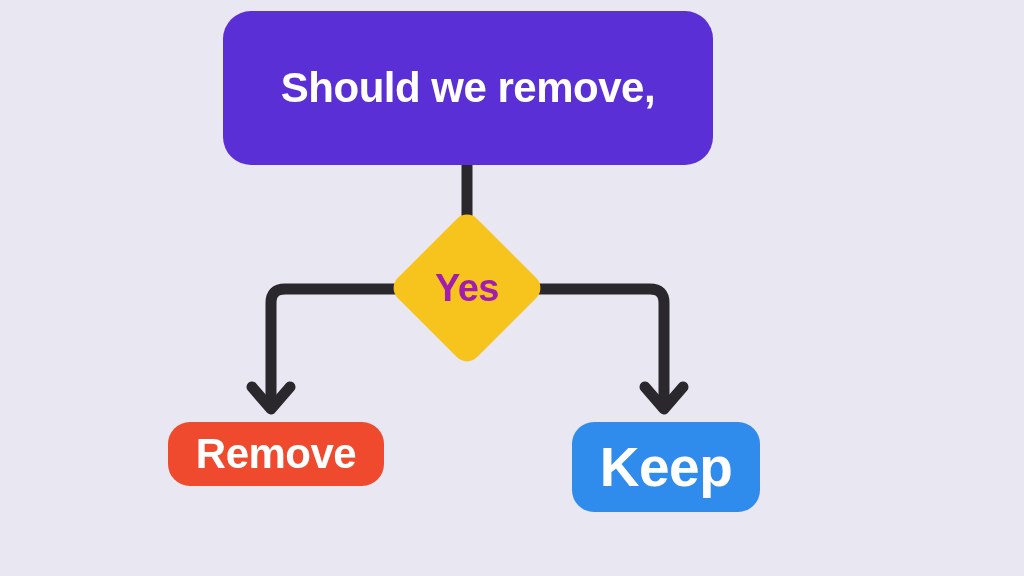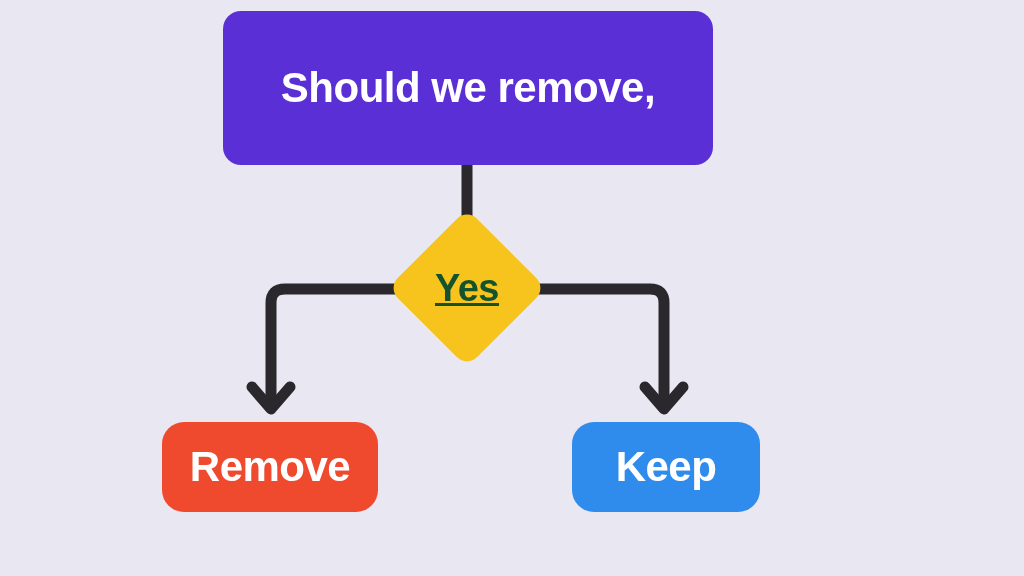--- a/index.html
+++ b/index.html
@@ -32,21 +32,21 @@
     justify-content: center;
     box-sizing: border-box;
     font-weight: 700;
     letter-spacing: -0.5px;
   }
   .node-question {
     left: 223px;
     top: 11px;
     width: 490px;
     height: 154px;
-    border-radius: 18px;
+    border-radius: 28px;
     flex-direction: column;
     text-align: center;
     font-size: 42px;
     line-height: 54px;
   }
   .node-decision-shape {
     position: absolute;
     left: 411px;
     top: 232px;
     width: 112px;
@@ -61,34 +61,34 @@
     width: 112px;
     height: 112px;
     display: flex;
     align-items: center;
     justify-content: center;
     font-weight: 700;
     font-size: 38px;
     letter-spacing: -0.5px;
   }
   .node-remove {
-    left: 162px;
+    left: 168px;
     top: 422px;
     width: 216px;
-    height: 90px;
+    height: 64px;
     border-radius: 22px;
     font-size: 42px;
   }
   .node-keep {
     left: 572px;
     top: 422px;
     width: 188px;
     height: 90px;
     border-radius: 22px;
-    font-size: 42px;
+    font-size: 55px;
   }
 </style>
 </head>
 <body>
 
 <div class="stage" style="background: rgb(233, 231, 241);">
 
   <svg class="connector-layer" viewBox="0 0 1024 576" fill="none" xmlns="http://www.w3.org/2000/svg">
 
     <path d="M 467 156 L 467 242" stroke-width="11" stroke-linecap="round" stroke="#2a282d"></path>
@@ -98,21 +98,21 @@
 
     <path d="M 474 289 L 650 289 Q 664 289 664 303 L 664 404" stroke-width="11" stroke-linecap="round" stroke-linejoin="round" stroke="#2a282d"></path>
     <path d="M 645 387 L 664 409 L 683 387" stroke-width="11" stroke-linecap="round" stroke-linejoin="round" stroke="#2a282d"></path>
   </svg>
 
   <div class="node node-question" style="background: rgb(91, 47, 214); color: rgb(255, 255, 255);">
     <div>Should we remove,</div>
   </div>
 
   <div class="node-decision-shape" style="background: rgb(246, 196, 29);"></div>
-  <div class="node-decision-label" style="color: #14532d; text-decoration: underline;">Yes</div>
+  <div class="node-decision-label" style="color: #a21caf;">Yes</div>
 
   <div class="node node-remove" style="background: rgb(240, 74, 46); color: rgb(255, 255, 255);">
     <span>Remove</span>
   </div>
 
   <div class="node node-keep" style="background: rgb(47, 140, 236); color: rgb(255, 255, 255);">
     <span>Keep</span>
   </div>
 
 </div>

